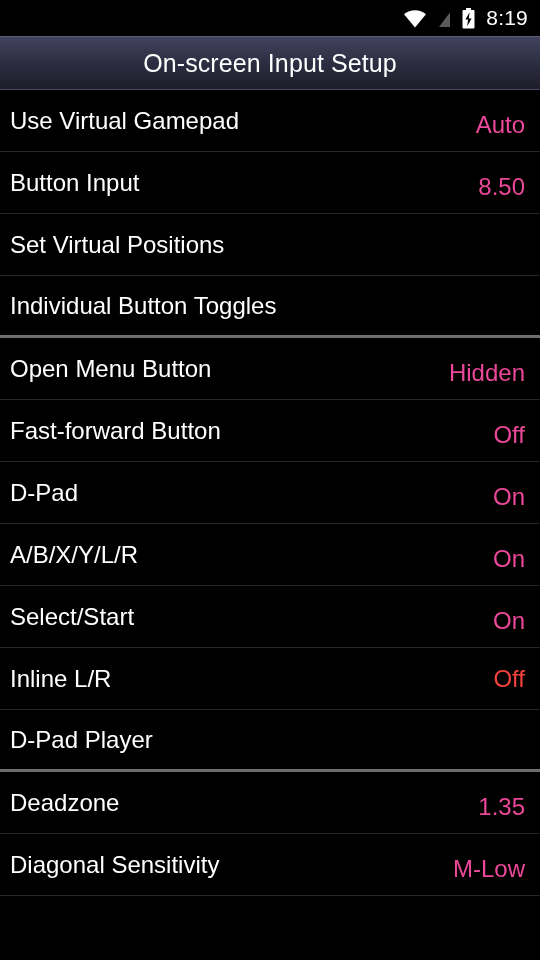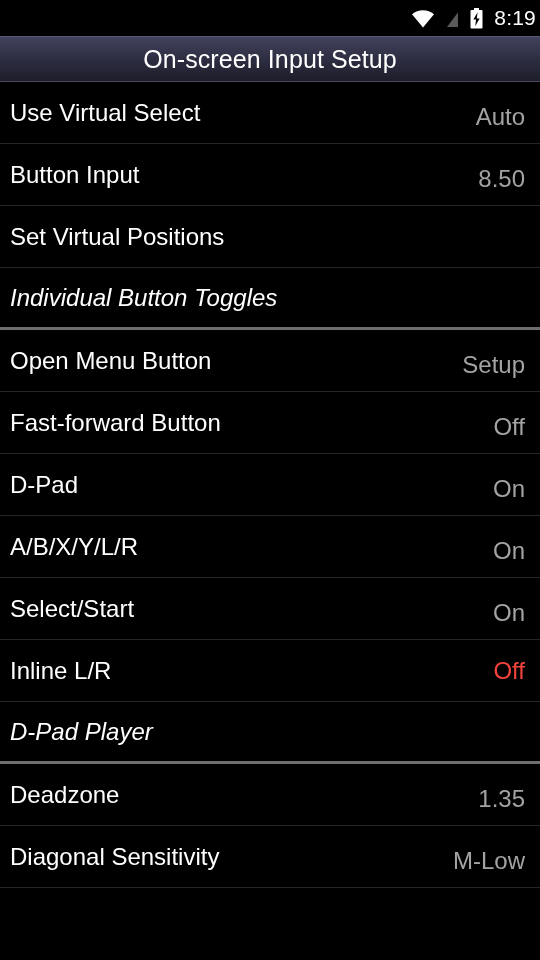--- a/index.html
+++ b/index.html
@@ -10,34 +10,34 @@
     overflow:hidden;
   }
 
   
   .status-bar{
     height:36px;
     background:#000;
     display:flex;
     align-items:center;
     justify-content:flex-end;
-    padding-right:4px;
+    padding-right:12px;
     gap:9px;
   }
   .status-icon{ display:flex; align-items:center; justify-content:center; }
   .status-time{
     color:#ffffff;
     font-size:21px;
     letter-spacing:.2px;
     margin-left:2px;
   }
 
   
   .title-bar{
-    height:46px;
+    height:54px;
     background:linear-gradient(to bottom,#434360 0%,#3a3a53 18%,#2c2c40 55%,#1d1d2a 100%);
     border-top:1px solid #5b5b78;
     border-bottom:1px solid #4a4a63;
     display:flex;
     align-items:center;
     justify-content:center;
   }
   .title-text{
     color:#ffffff;
     font-size:25px;
@@ -49,33 +49,33 @@
   .list{ background:#000; }
   .row{
     height:62px;
     display:flex;
     align-items:center;
     justify-content:space-between;
     padding:0 15px 0 10px;
     border-bottom:1px solid #262626;
     background:#000;
   }
-  .row.section-end{ border-bottom:3px solid #6e6e6e;font-style:italic; }
+  .row.section-end{ border-bottom:3px solid #6e6e6e; }
   .row-label{
     color:#ffffff;
     font-size:24px;
     font-weight:400;
     white-space:nowrap;
   }
   .row-value{
     font-size:24px;
     font-weight:400;
     white-space:nowrap;
   }
-  .v-accent{ color:#a3a3a3;margin-top:8px; }
+  .v-accent{ color:#ec4899;margin-top:8px; }
   .v-warn{ color:#f4433c; }
 </style>
 </head>
 <body>
 
 <div class="status-bar">
 
   <span class="status-icon">
     <svg width="24" height="19" viewBox="0 0 24 19">
       <path d="M12 18.5 L1 5.2 A17 17 0 0 1 23 5.2 Z" fill="#ffffff"></path>
@@ -99,38 +99,38 @@
 
   <span class="status-time">8:19</span>
 </div>
 
 <div class="title-bar">
   <span class="title-text">On-screen Input Setup</span>
 </div>
 
 <div class="list" id="settings-list">
     <div class="row">
-      <span class="row-label">Use Virtual Select</span>
+      <span class="row-label">Use Virtual Gamepad</span>
       <span class="row-value v-accent">Auto</span>
     </div>
     <div class="row">
       <span class="row-label">Button Input</span>
       <span class="row-value v-accent">8.50</span>
     </div>
     <div class="row">
       <span class="row-label">Set Virtual Positions</span>
       <span class="row-value v-accent"></span>
     </div>
     <div class="row section-end">
       <span class="row-label">Individual Button Toggles</span>
       <span class="row-value v-accent"></span>
     </div>
     <div class="row">
       <span class="row-label">Open Menu Button</span>
-      <span class="row-value v-accent">Setup</span>
+      <span class="row-value v-accent">Hidden</span>
     </div>
     <div class="row">
       <span class="row-label">Fast-forward Button</span>
       <span class="row-value v-accent">Off</span>
     </div>
     <div class="row">
       <span class="row-label">D-Pad</span>
       <span class="row-value v-accent">On</span>
     </div>
     <div class="row">

